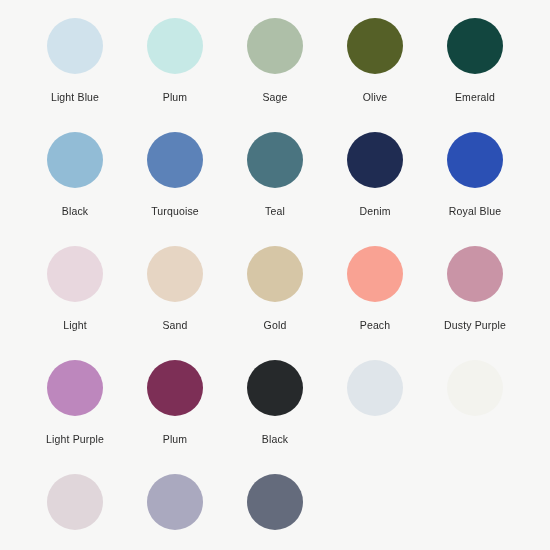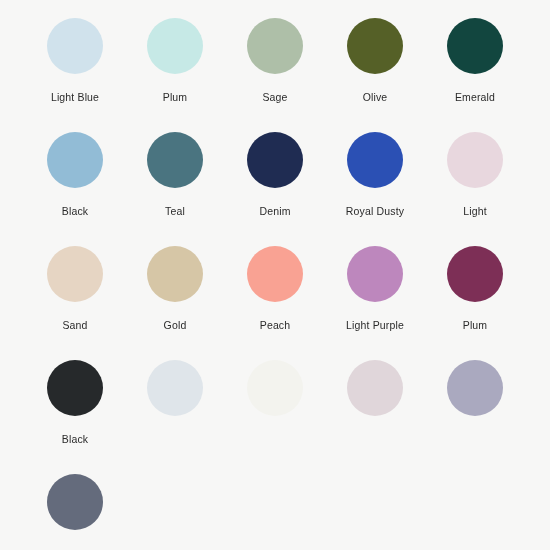--- a/index.html
+++ b/index.html
@@ -71,46 +71,54 @@
     </div>
     <div class="swatch-cell">
       <div class="swatch-dot" style="background: rgb(18, 70, 63);"></div>
       <div class="swatch-label">Emerald</div>
     </div>
     <div class="swatch-cell">
       <div class="swatch-dot" style="background: rgb(146, 188, 214);"></div>
       <div class="swatch-label">Black</div>
     </div>
     <div class="swatch-cell">
+      <div class="swatch-dot" style="background: rgb(92, 130, 184);"></div>
+      <div class="swatch-label">Turquoise</div>
+    </div>
+    <div class="swatch-cell">
       <div class="swatch-dot" style="background: rgb(74, 116, 128);"></div>
       <div class="swatch-label">Teal</div>
     </div>
     <div class="swatch-cell">
       <div class="swatch-dot" style="background: rgb(31, 44, 82);"></div>
       <div class="swatch-label">Denim</div>
     </div>
     <div class="swatch-cell">
       <div class="swatch-dot" style="background: rgb(43, 80, 180);"></div>
-      <div class="swatch-label">Royal Dusty</div>
+      <div class="swatch-label">Royal Blue</div>
     </div>
     <div class="swatch-cell">
       <div class="swatch-dot" style="background: rgb(232, 215, 222);"></div>
       <div class="swatch-label">Light</div>
     </div>
     <div class="swatch-cell">
       <div class="swatch-dot" style="background: rgb(230, 213, 195);"></div>
       <div class="swatch-label">Sand</div>
     </div>
     <div class="swatch-cell">
       <div class="swatch-dot" style="background: rgb(214, 198, 166);"></div>
       <div class="swatch-label">Gold</div>
     </div>
     <div class="swatch-cell">
       <div class="swatch-dot" style="background: rgb(249, 162, 147);"></div>
       <div class="swatch-label">Peach</div>
+    </div>
+    <div class="swatch-cell">
+      <div class="swatch-dot" style="background: rgb(201, 148, 166);"></div>
+      <div class="swatch-label">Dusty Purple</div>
     </div>
     <div class="swatch-cell">
       <div class="swatch-dot" style="background: rgb(189, 135, 189);"></div>
       <div class="swatch-label">Light Purple</div>
     </div>
     <div class="swatch-cell">
       <div class="swatch-dot" style="background: rgb(125, 47, 86);"></div>
       <div class="swatch-label">Plum</div>
     </div>
     <div class="swatch-cell">

